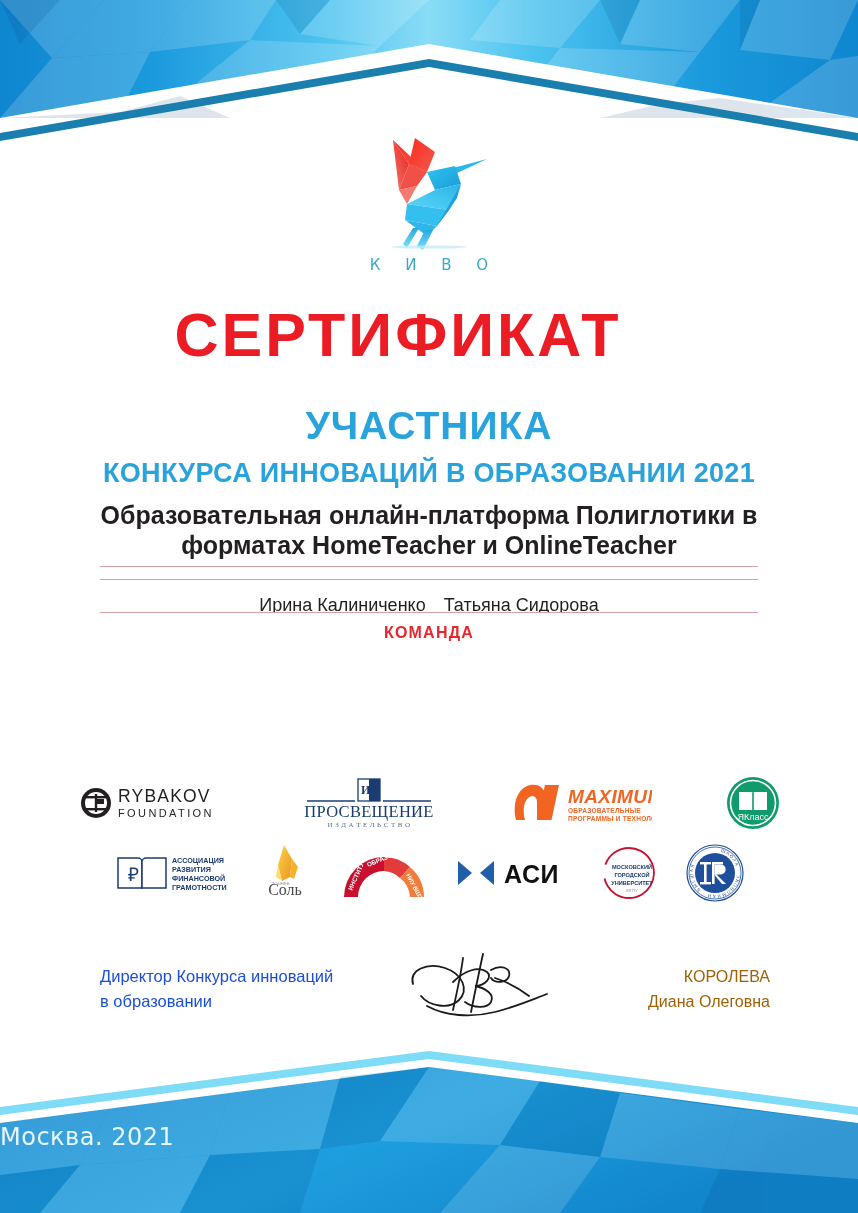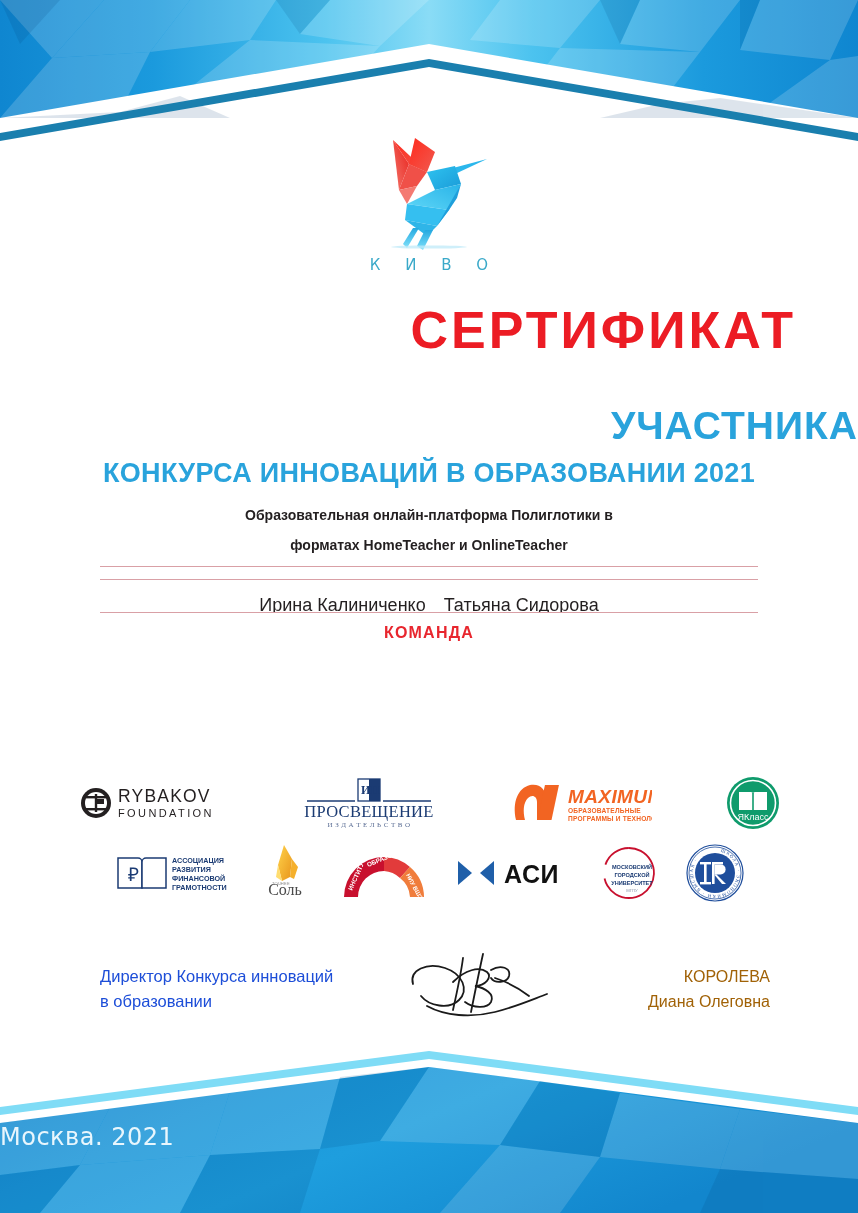--- a/index.html
+++ b/index.html
@@ -45,32 +45,32 @@
     color: #3aa9c9;
     font-family: "DejaVu Sans", sans-serif;
     text-indent: 10px;
   }
 
   
   .title-main {
     position: absolute;
     top: 300px; left: 0;
     width: 796px;
-    text-align: right;
-    font-size: 52px;
+    text-align: center;
+    font-size: 61px;
     font-weight: bold;
     letter-spacing: 3px;
     color: #ec1c24;
     font-family: "Liberation Sans", sans-serif;
   }
   .title-sub1 {
     position: absolute;
     top: 404px; left: 0;
     width: 858px;
-    text-align: right;
+    text-align: center;
     font-size: 39px;
     font-weight: bold;
     letter-spacing: 1px;
     color: #29a3dc;
   }
   .title-sub2 {
     position: absolute;
     top: 458px; left: 0;
     width: 858px;
     text-align: center;
@@ -81,21 +81,21 @@
   }
 
   
   .body-block {
     position: absolute;
     top: 500px; left: 100px;
     width: 658px;
   }
   .project-name {
     text-align: center;
-    font-size: 14px;
+    font-size: 25px;
     font-weight: bold;
     color: #231f20;
     line-height: 30px;
     padding-bottom: 6px;
   }
   .rule {
     height: 1px;
     background: #d9a0a6;
     width: 100%;
   }

